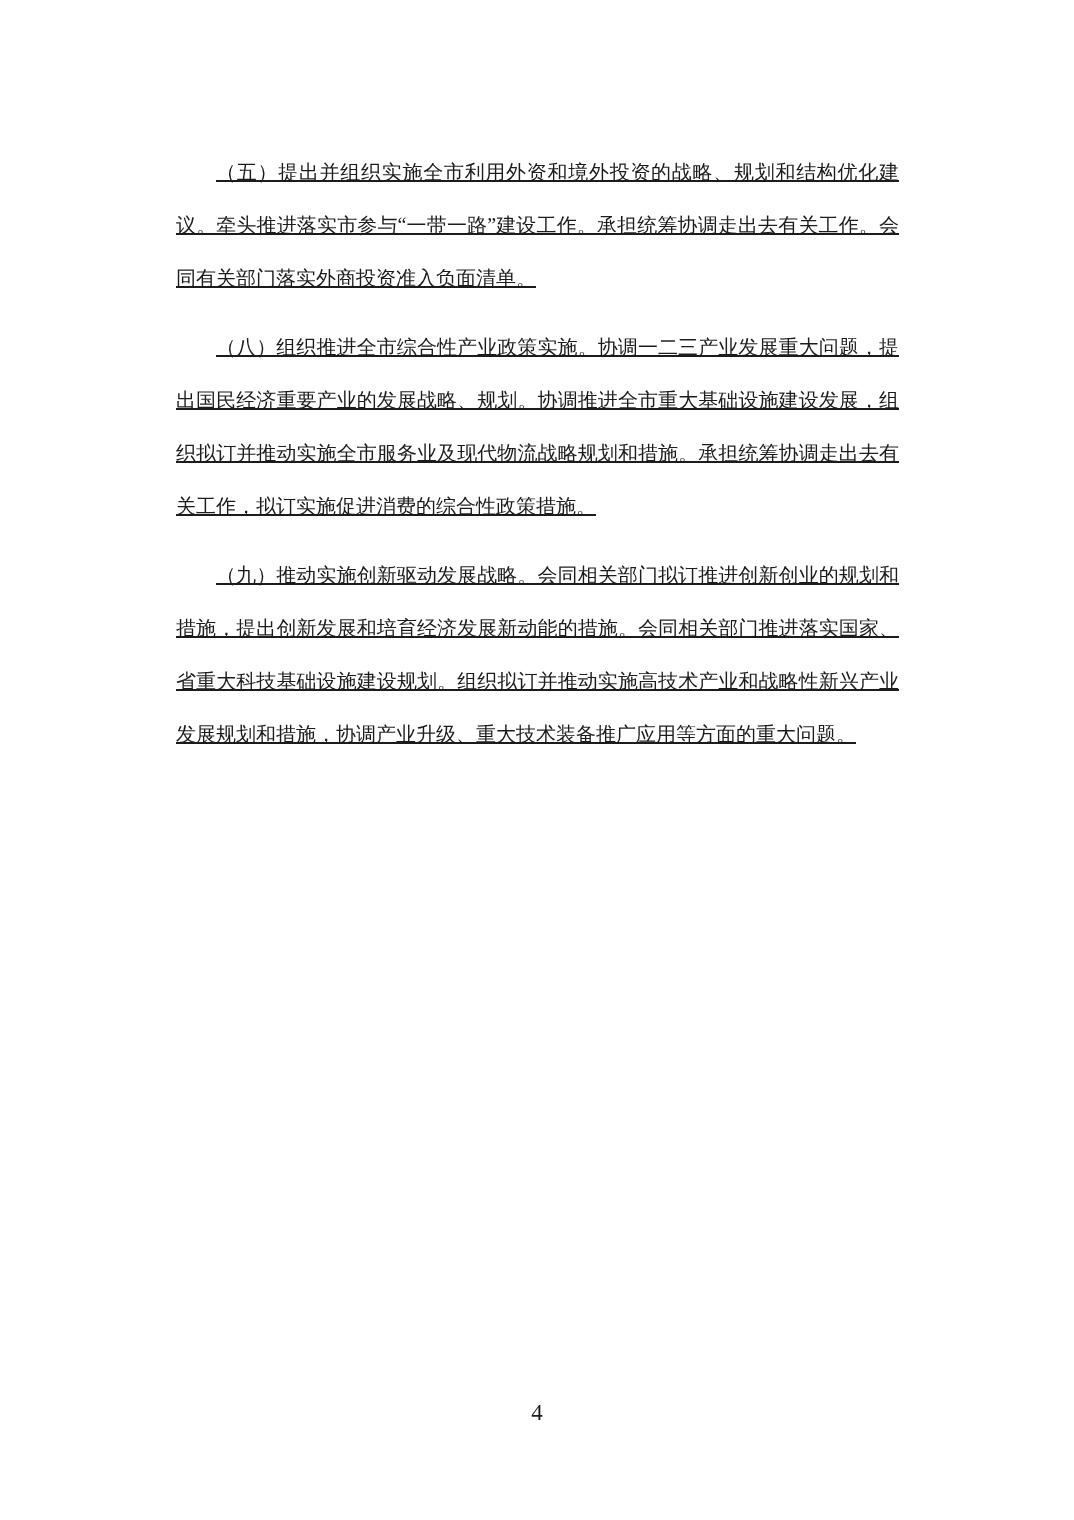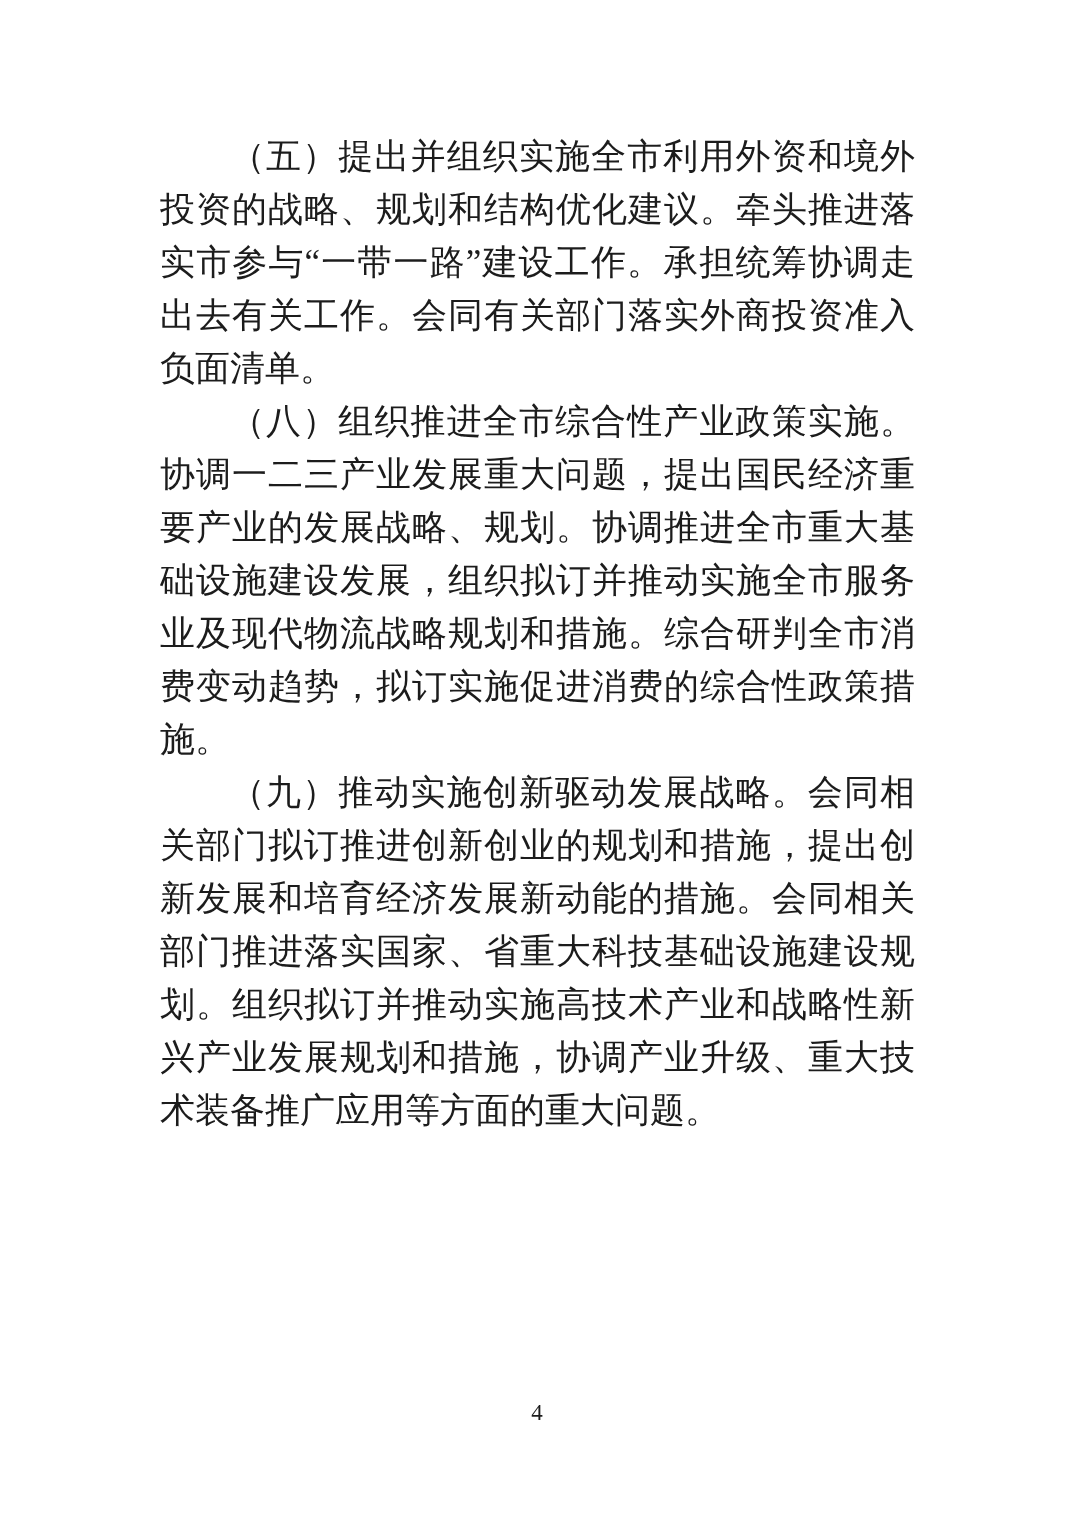--- a/index.html
+++ b/index.html
@@ -16,43 +16,44 @@
     color: #1c1c1c;
     overflow: hidden;
   }
   .content {
     position: absolute;
     left: 160px;
     top: 130px;
     width: 755px;
   }
   .para {
-    margin: 0;
+    margin: 16px;
     padding: 0;
-    font-size: 35px;
+    font-size: 20px;
     line-height: 53px;
     text-align: justify;
     text-justify: inter-character;
     text-indent: 2em;
     word-break: break-all;
+    text-decoration: underline;
   }
   .page-number {
     position: absolute;
     left: 0;
     right: 0;
     top: 1398px;
     text-align: center;
     font-size: 23px;
     line-height: 30px;
     color: #1c1c1c;
   }
 </style>
 </head>
 <body>
 
 <div class="page">
   <div class="content">
     <p class="para">（五）提出并组织实施全市利用外资和境外投资的战略、规划和结构优化建议。牵头推进落实市参与“一带一路”建设工作。承担统筹协调走出去有关工作。会同有关部门落实外商投资准入负面清单。</p>
-    <p class="para">（八）组织推进全市综合性产业政策实施。协调一二三产业发展重大问题，提出国民经济重要产业的发展战略、规划。协调推进全市重大基础设施建设发展，组织拟订并推动实施全市服务业及现代物流战略规划和措施。综合研判全市消费变动趋势，拟订实施促进消费的综合性政策措施。</p>
+    <p class="para">（八）组织推进全市综合性产业政策实施。协调一二三产业发展重大问题，提出国民经济重要产业的发展战略、规划。协调推进全市重大基础设施建设发展，组织拟订并推动实施全市服务业及现代物流战略规划和措施。承担统筹协调走出去有关工作，拟订实施促进消费的综合性政策措施。</p>
     <p class="para">（九）推动实施创新驱动发展战略。会同相关部门拟订推进创新创业的规划和措施，提出创新发展和培育经济发展新动能的措施。会同相关部门推进落实国家、省重大科技基础设施建设规划。组织拟订并推动实施高技术产业和战略性新兴产业发展规划和措施，协调产业升级、重大技术装备推广应用等方面的重大问题。</p>
   </div>
   <div class="page-number">4</div>
 </div>
 
 </body></html>

